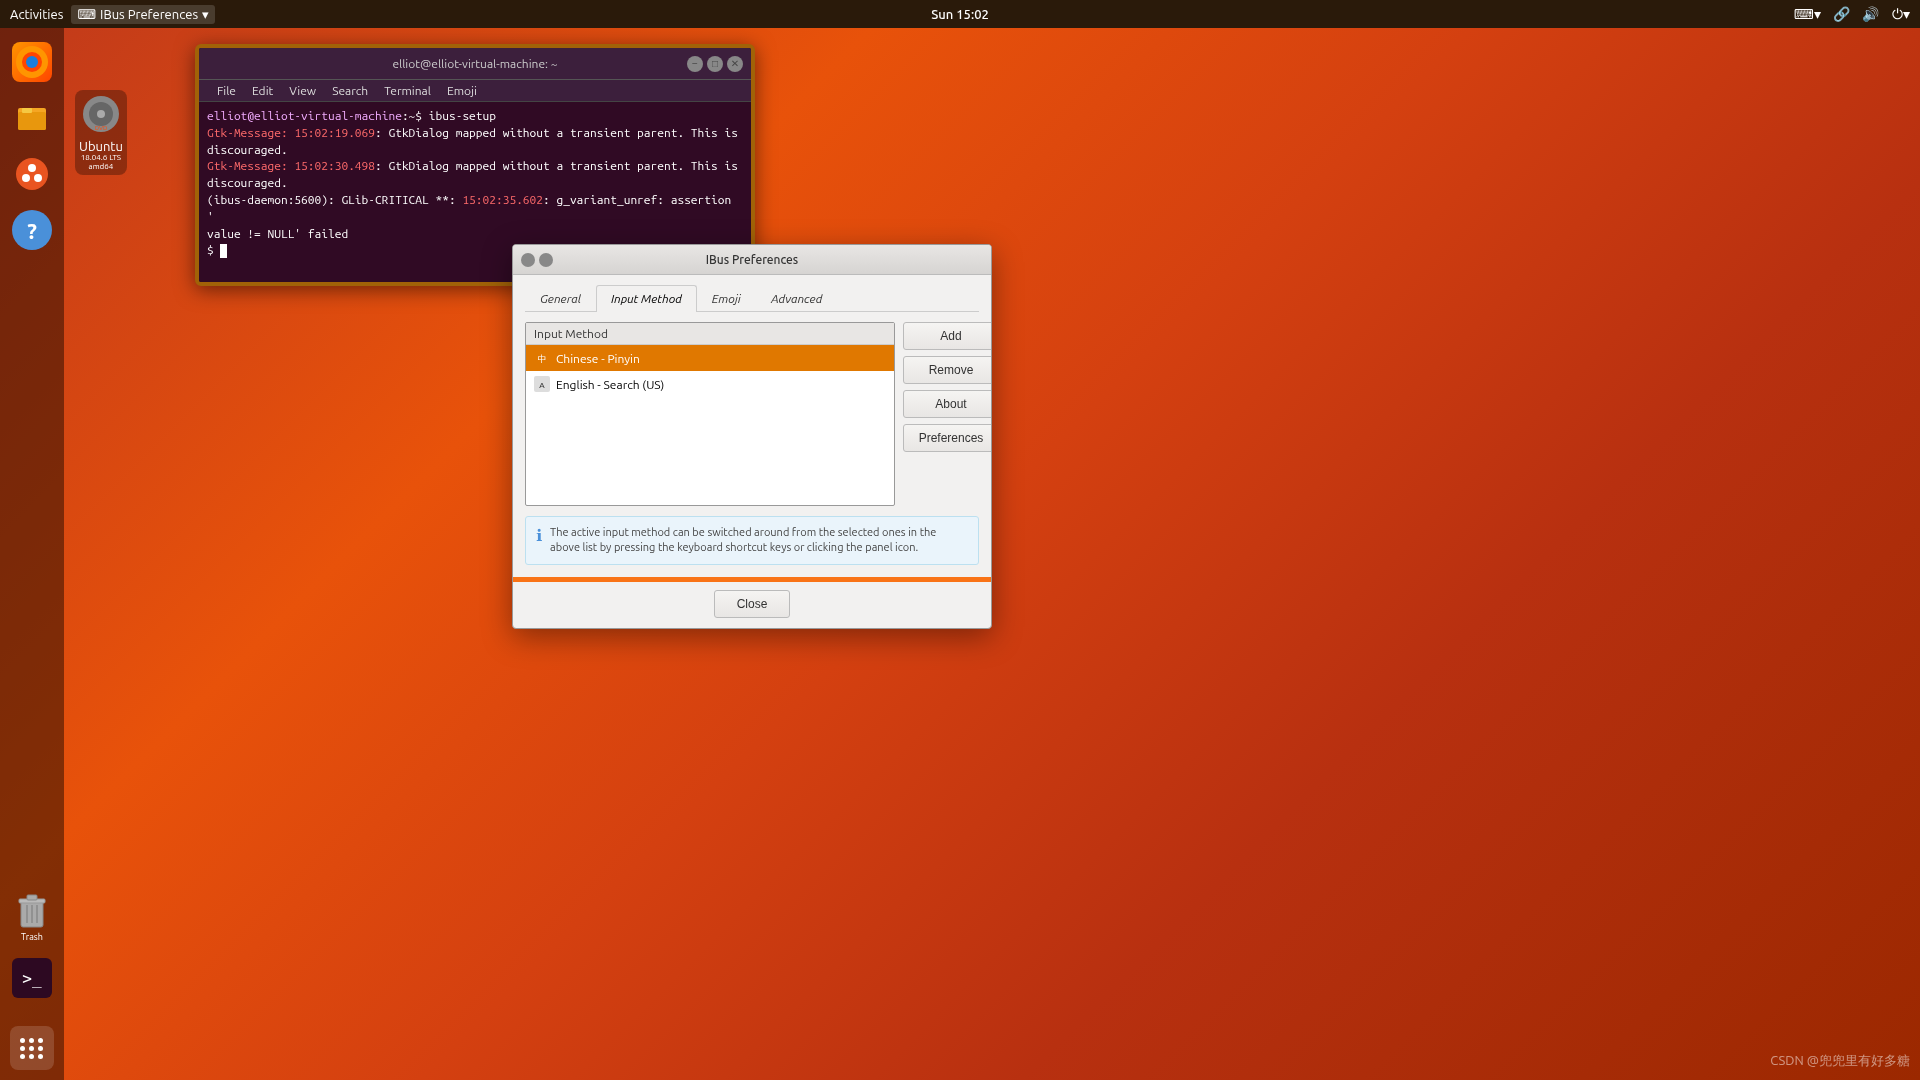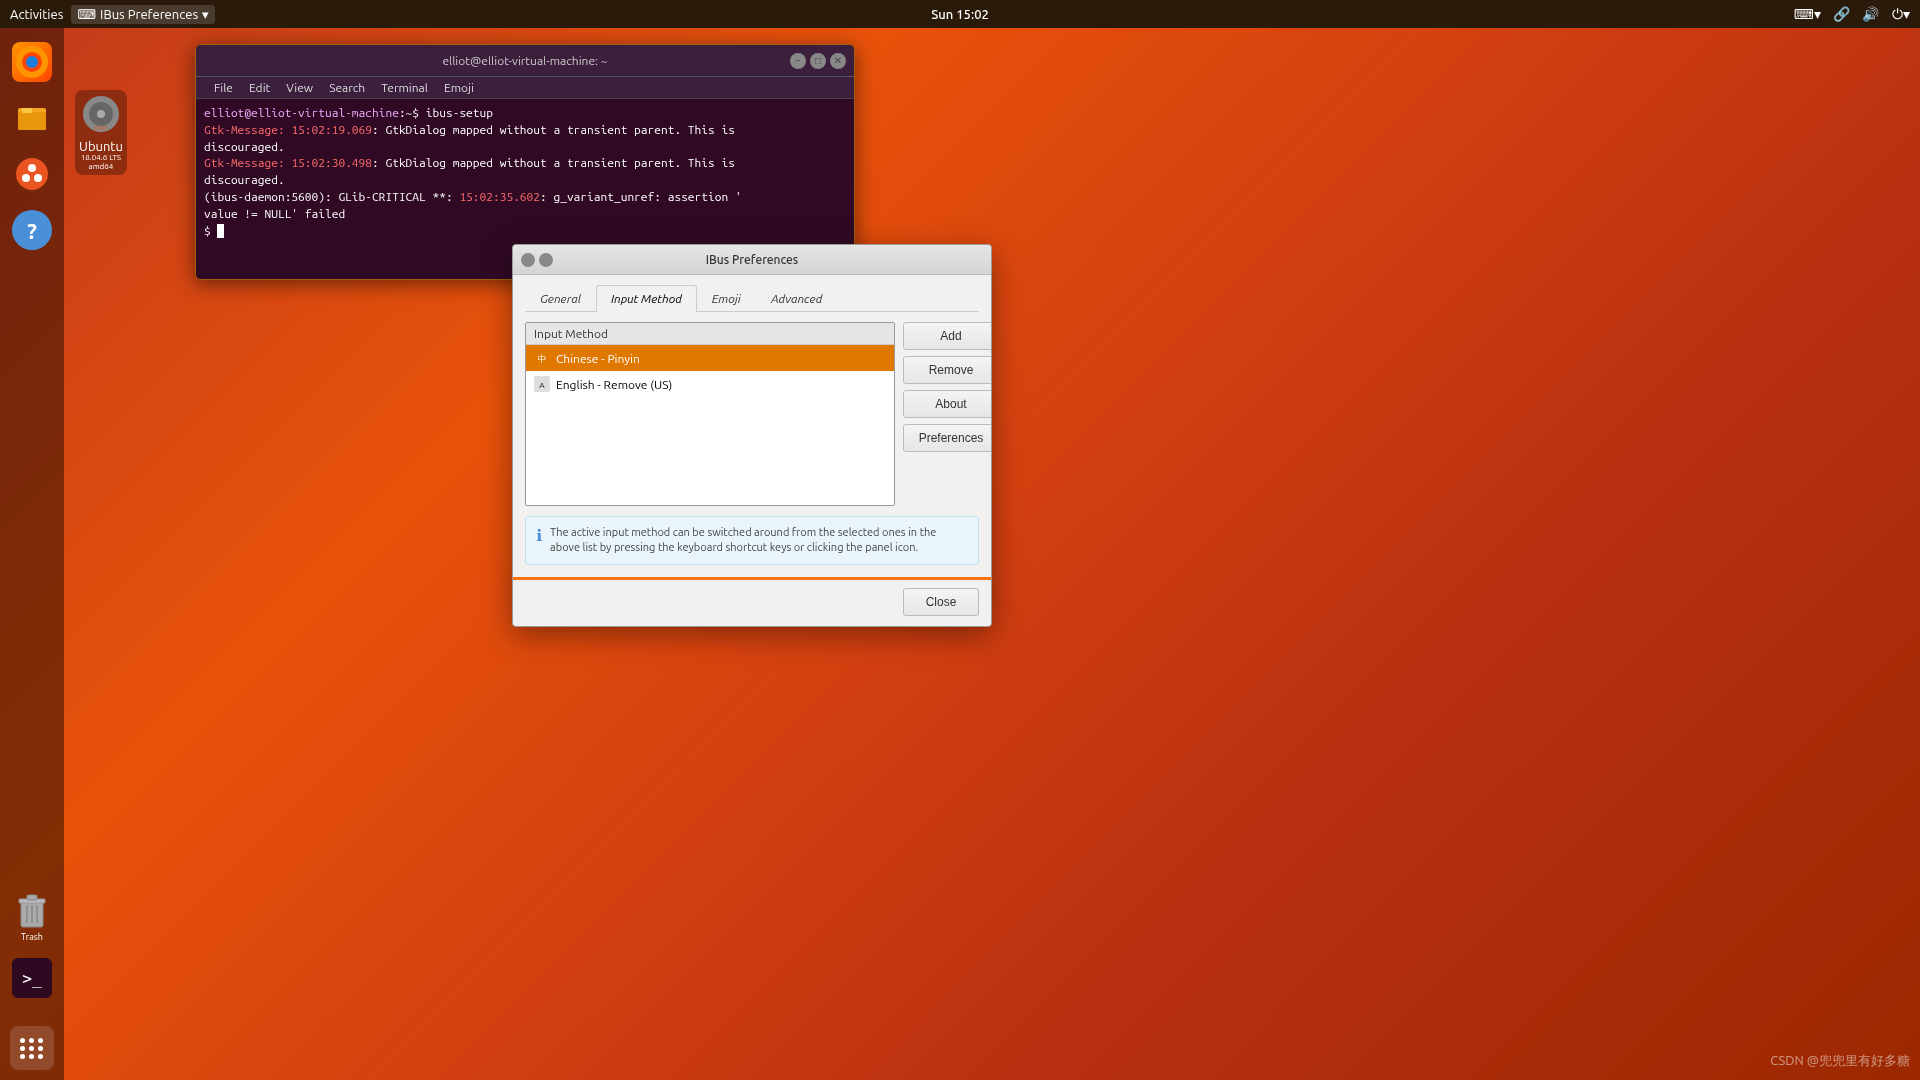--- a/index.html
+++ b/index.html
@@ -107,23 +107,23 @@
     
     .trash-icon-bg {
       background: transparent;
     }
 
     
     .terminal-window {
       position: absolute;
       top: 44px;
       left: 195px;
-      width: 660px;
+      width: 560px;
       background: #300a24;
-      border: 1px solid #a16207;
+      border: 4px solid #a16207;
       border-radius: 6px;
       box-shadow: 0 4px 20px rgba(0,0,0,0.5);
       z-index: 10;
       overflow: hidden;
     }
     .terminal-titlebar {
       background: #3c1f3c;
       height: 32px;
       display: flex;
       align-items: center;
@@ -355,23 +355,23 @@
     }
     .info-text {
       font-size: 11px;
       color: #444;
       line-height: 1.4;
     }
 
     
     .dialog-footer {
       display: flex;
-      justify-content: flex-end;
+      justify-content: center;
       padding: 8px 12px 10px;
-      border-top: 3px solid #f97316;
+      border-top: 5px solid #f97316;
     }
     .close-btn {
       width: 76px;
       height: 28px;
       background: linear-gradient(to bottom, #f5f4f2, #e8e6e4);
       border: 1px solid #bbb;
       border-radius: 3px;
       font-size: 12px;
       color: #333;
       cursor: pointer;
@@ -589,21 +589,21 @@
             <span>Chinese - Pinyin</span>
           </div>
 
           <div class="list-item">
             <div class="list-item-icon">
               <svg width="16" height="16" viewBox="0 0 16 16">
                 <rect width="16" height="16" rx="2" fill="#ddd"></rect>
                 <text x="8" y="12" font-size="8" text-anchor="middle" fill="#333" font-family="sans-serif">A</text>
               </svg>
             </div>
-            <span>English - Remove (US)</span>
+            <span>English - Search (US)</span>
           </div>
         </div>
       </div>
 
       <div class="dialog-buttons">
         <button class="dialog-action-btn">Add</button>
         <button class="dialog-action-btn">Remove</button>
         <button class="dialog-action-btn">About</button>
         <button class="dialog-action-btn">Preferences</button>
       </div>

